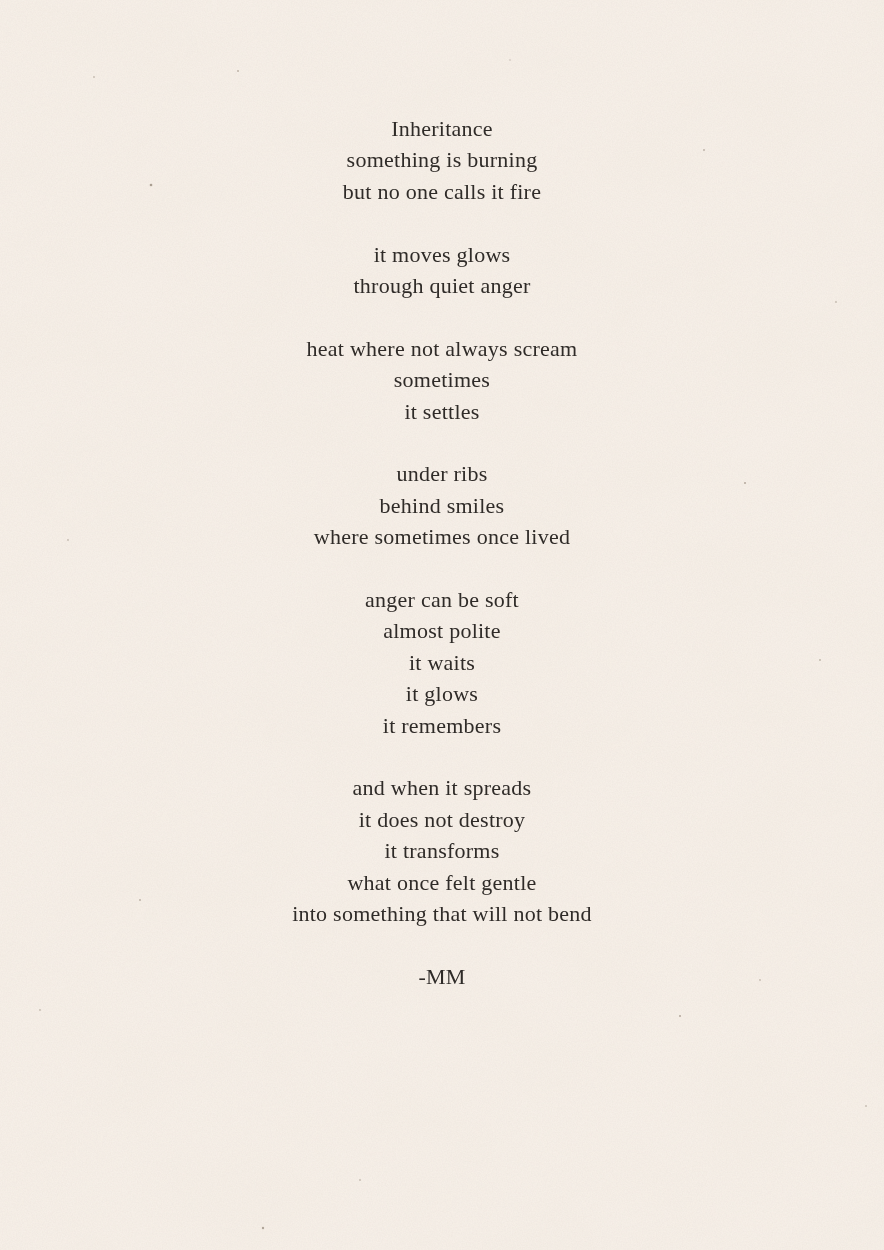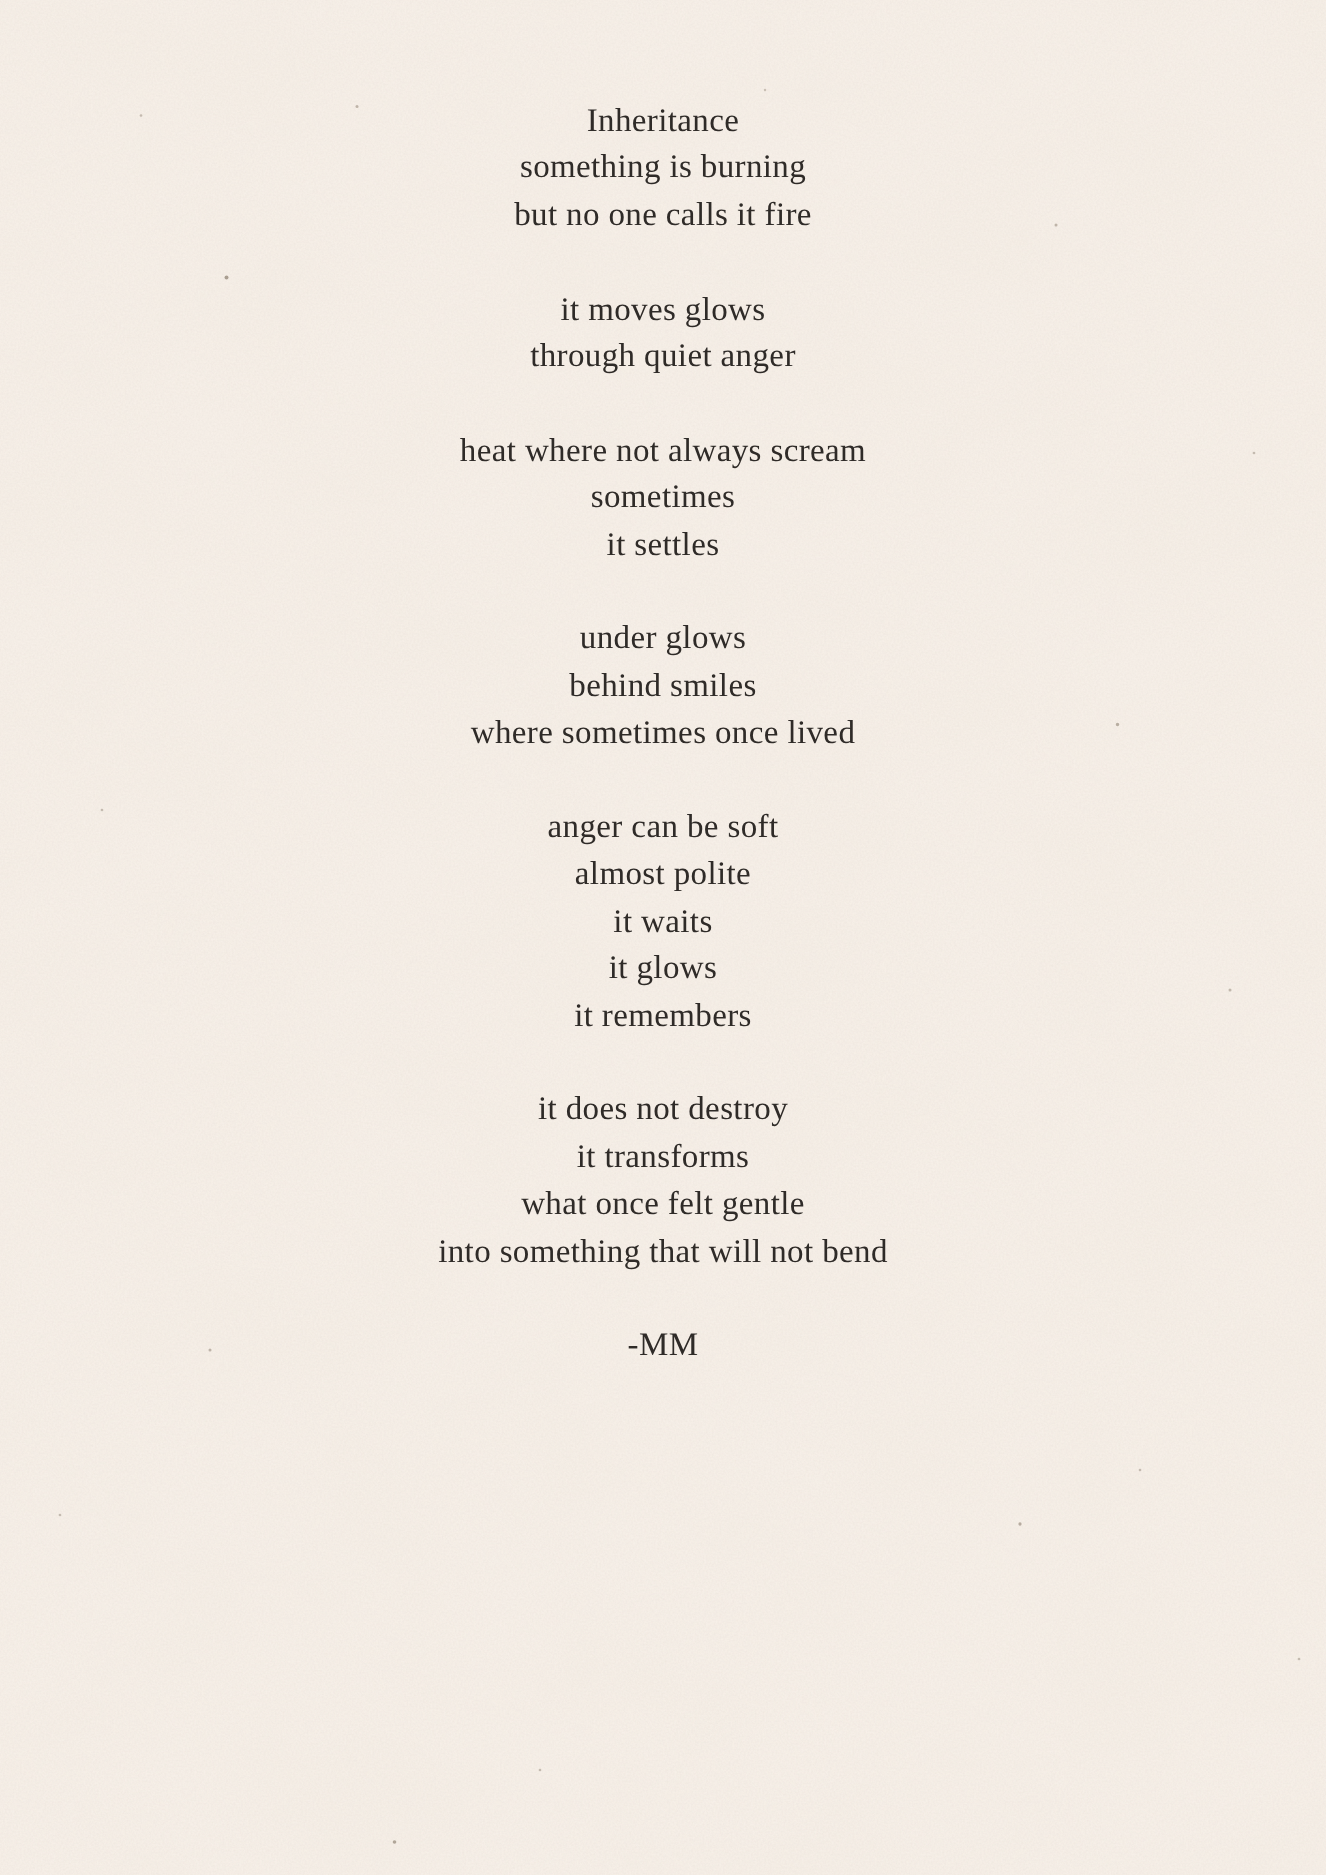--- a/index.html
+++ b/index.html
@@ -20,21 +20,21 @@
     position: absolute;
     top: 0;
     left: 0;
     width: 884px;
     height: 1250px;
     pointer-events: none;
   }
   .poem {
     position: relative;
     z-index: 2;
-    padding-top: 64px;
+    padding-top: 113px;
     text-align: center;
     font-size: 22px;
     line-height: 31.4px;
     letter-spacing: 0.25px;
   }
   .poem p { margin: 0; }
   .title    { margin-bottom: 31.4px; }
   .stanza   { margin-bottom: 31.4px; }
   .signature{ margin: 0; }
 </style>
@@ -94,32 +94,33 @@
         <div class="stanza">
           <p class="line">it moves glows</p>
           <p class="line">through quiet anger</p>
         </div>
         <div class="stanza">
           <p class="line">heat where not always scream</p>
           <p class="line">sometimes</p>
           <p class="line">it settles</p>
         </div>
         <div class="stanza">
-          <p class="line">under glows</p>
+          <p class="line">under ribs</p>
           <p class="line">behind smiles</p>
           <p class="line">where sometimes once lived</p>
         </div>
         <div class="stanza">
           <p class="line">anger can be soft</p>
           <p class="line">almost polite</p>
           <p class="line">it waits</p>
           <p class="line">it glows</p>
           <p class="line">it remembers</p>
         </div>
         <div class="stanza">
+          <p class="line">and when it spreads</p>
           <p class="line">it does not destroy</p>
           <p class="line">it transforms</p>
           <p class="line">what once felt gentle</p>
           <p class="line">into something that will not bend</p>
         </div>
       </div>
 
     <p class="signature">-MM</p>
   </div>
 

